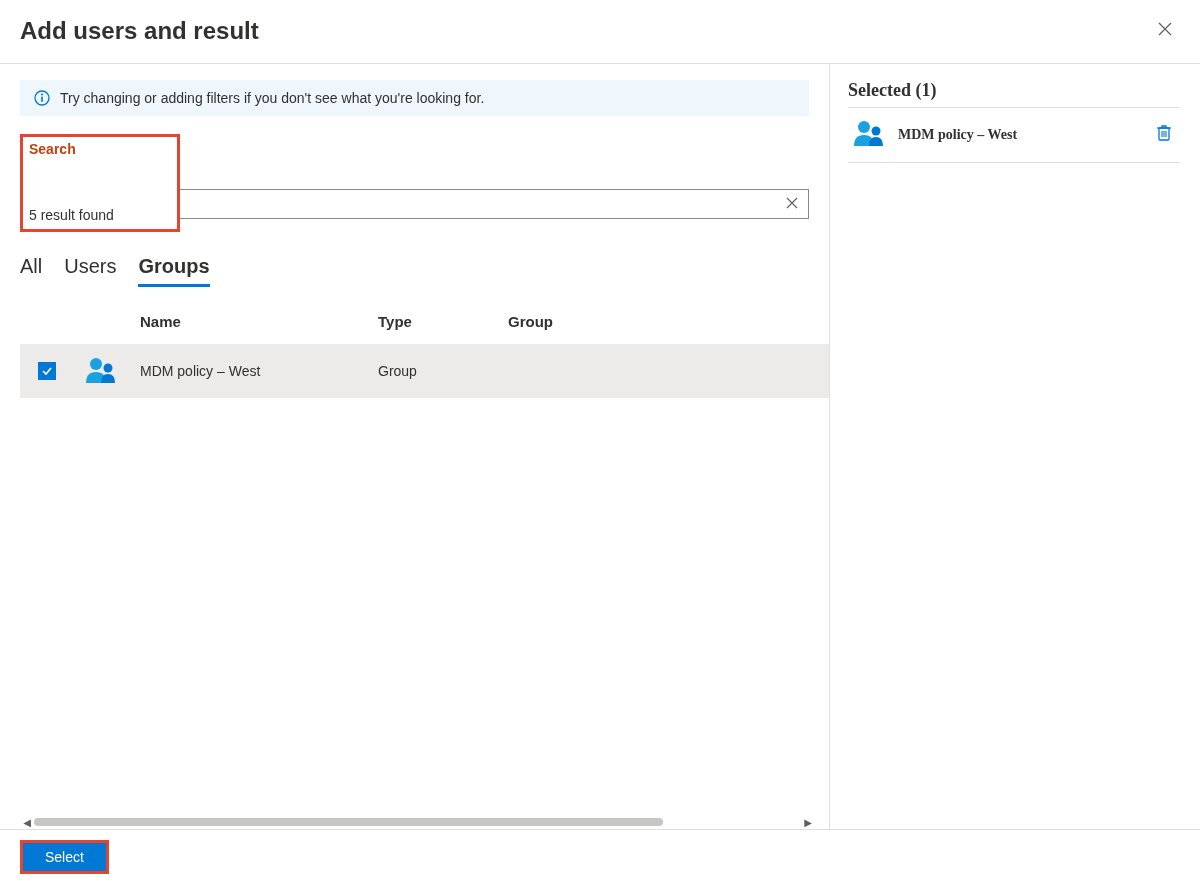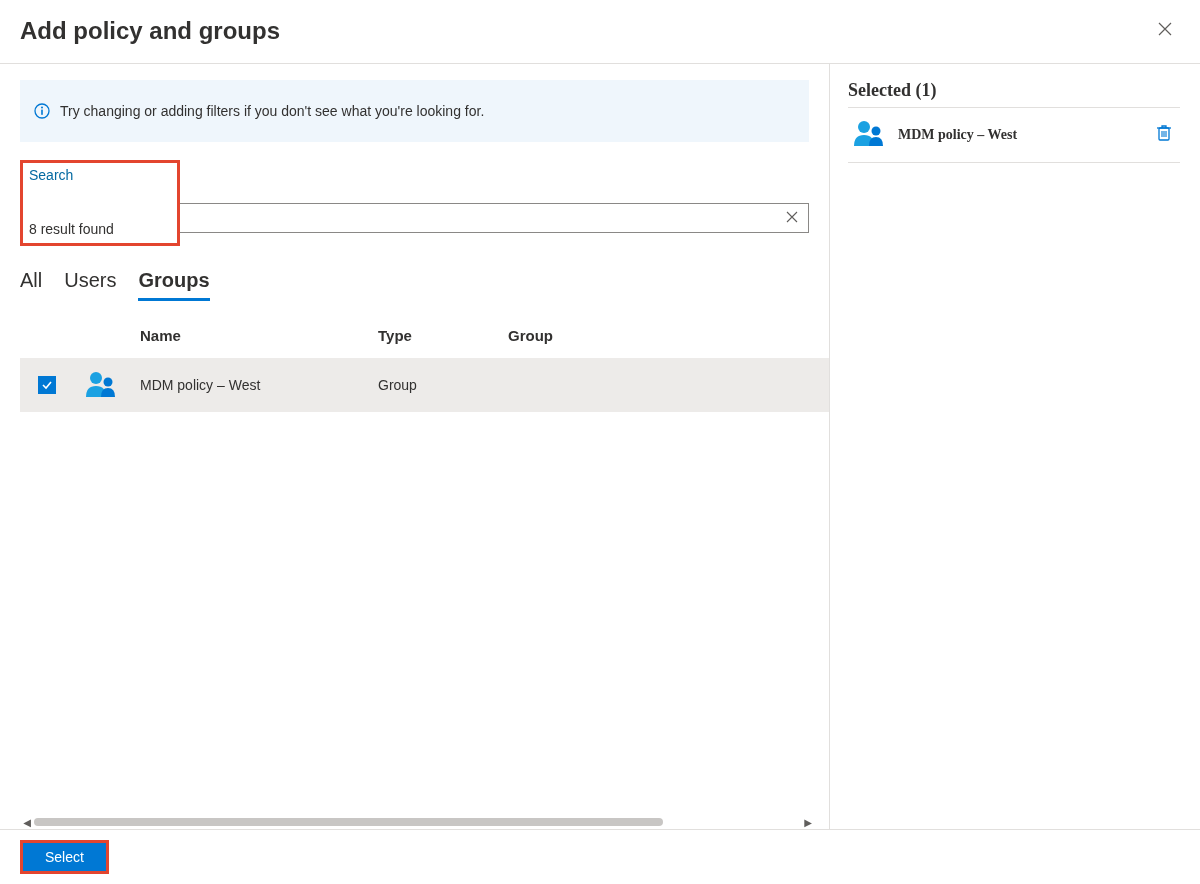--- a/index.html
+++ b/index.html
@@ -53,42 +53,43 @@
     position: relative;
   }
   .right {
     width: 370px;
     padding: 16px 20px 0 18px;
     font-family: Liberation Serif, serif;
   }
   .info-banner {
     background: #eff6fc;
     color: #323130;
-    padding: 23px 14px;
+    padding: 10px 14px;
     display: flex;
     align-items: center;
     gap: 10px;
     margin-right: 20px;
     margin-bottom: 18px;
     font-size: 14px;
   }
   .info-banner svg { flex-shrink: 0; }
   .search-block {
     border: 3px solid #e3452f;
     padding: 4px 6px 6px 6px;
     width: 160px;
     position: relative;
     z-index: 2;
     background: #fff;
     margin-bottom: -1px;
   }
   .search-label {
     font-size: 14px;
-    color: #0369a1;
-    margin-bottom: 4px;
+    color: #c2410c;
+    margin-bottom: 16px;
+    font-weight: bold;
   }
   .search-row {
     position: relative;
     margin-right: 20px;
     margin-top: -42px;
   }
   .search-input-wrap {
     border: 1px solid #8a8886;
     display: flex;
     align-items: center;
@@ -246,21 +247,21 @@
     font-family: inherit;
     padding: 6px 22px;
     cursor: pointer;
   }
 </style>
 </head>
 <body>
 
 <div class="page">
   <div class="header">
-    <div class="title">Add policy and groups</div>
+    <div class="title">Add users and result</div>
     <div class="close-x">
       <svg width="14" height="14" viewBox="0 0 14 14">
           <path d="M1 1 L13 13 M13 1 L1 13" stroke="#605e5c" stroke-width="1.2" fill="none"></path>
         </svg>
     </div>
   </div>
   <div class="divider"></div>
 
   <div class="body">
     <div class="left">
@@ -270,21 +271,21 @@
             <circle cx="8" cy="8" r="7" fill="none" stroke="#0078d4" stroke-width="1.3"></circle>
             <circle cx="8" cy="4.6" r="1" fill="#0078d4"></circle>
             <rect x="7.2" y="6.6" width="1.6" height="5.2" fill="#0078d4"></rect>
           </svg>
         <span>Try changing or adding filters if you don't see what you're looking for.</span>
       </div>
 
       <div class="search-block">
         <div class="search-label">Search</div>
         <div style="height:30px"></div>
-        <div class="result-count">8 result found</div>
+        <div class="result-count">5 result found</div>
       </div>
 
       <div class="search-row">
         <div class="search-input-wrap">
           <svg width="16" height="16" viewBox="0 0 16 16">
               <circle cx="6.5" cy="6.5" r="4.5" fill="none" stroke="#0078d4" stroke-width="1.3"></circle>
               <line x1="10" y1="10" x2="14" y2="14" stroke="#0078d4" stroke-width="1.3"></line>
             </svg>
           <input type="text" value="mdm" style="">
           <span class="search-clear">

